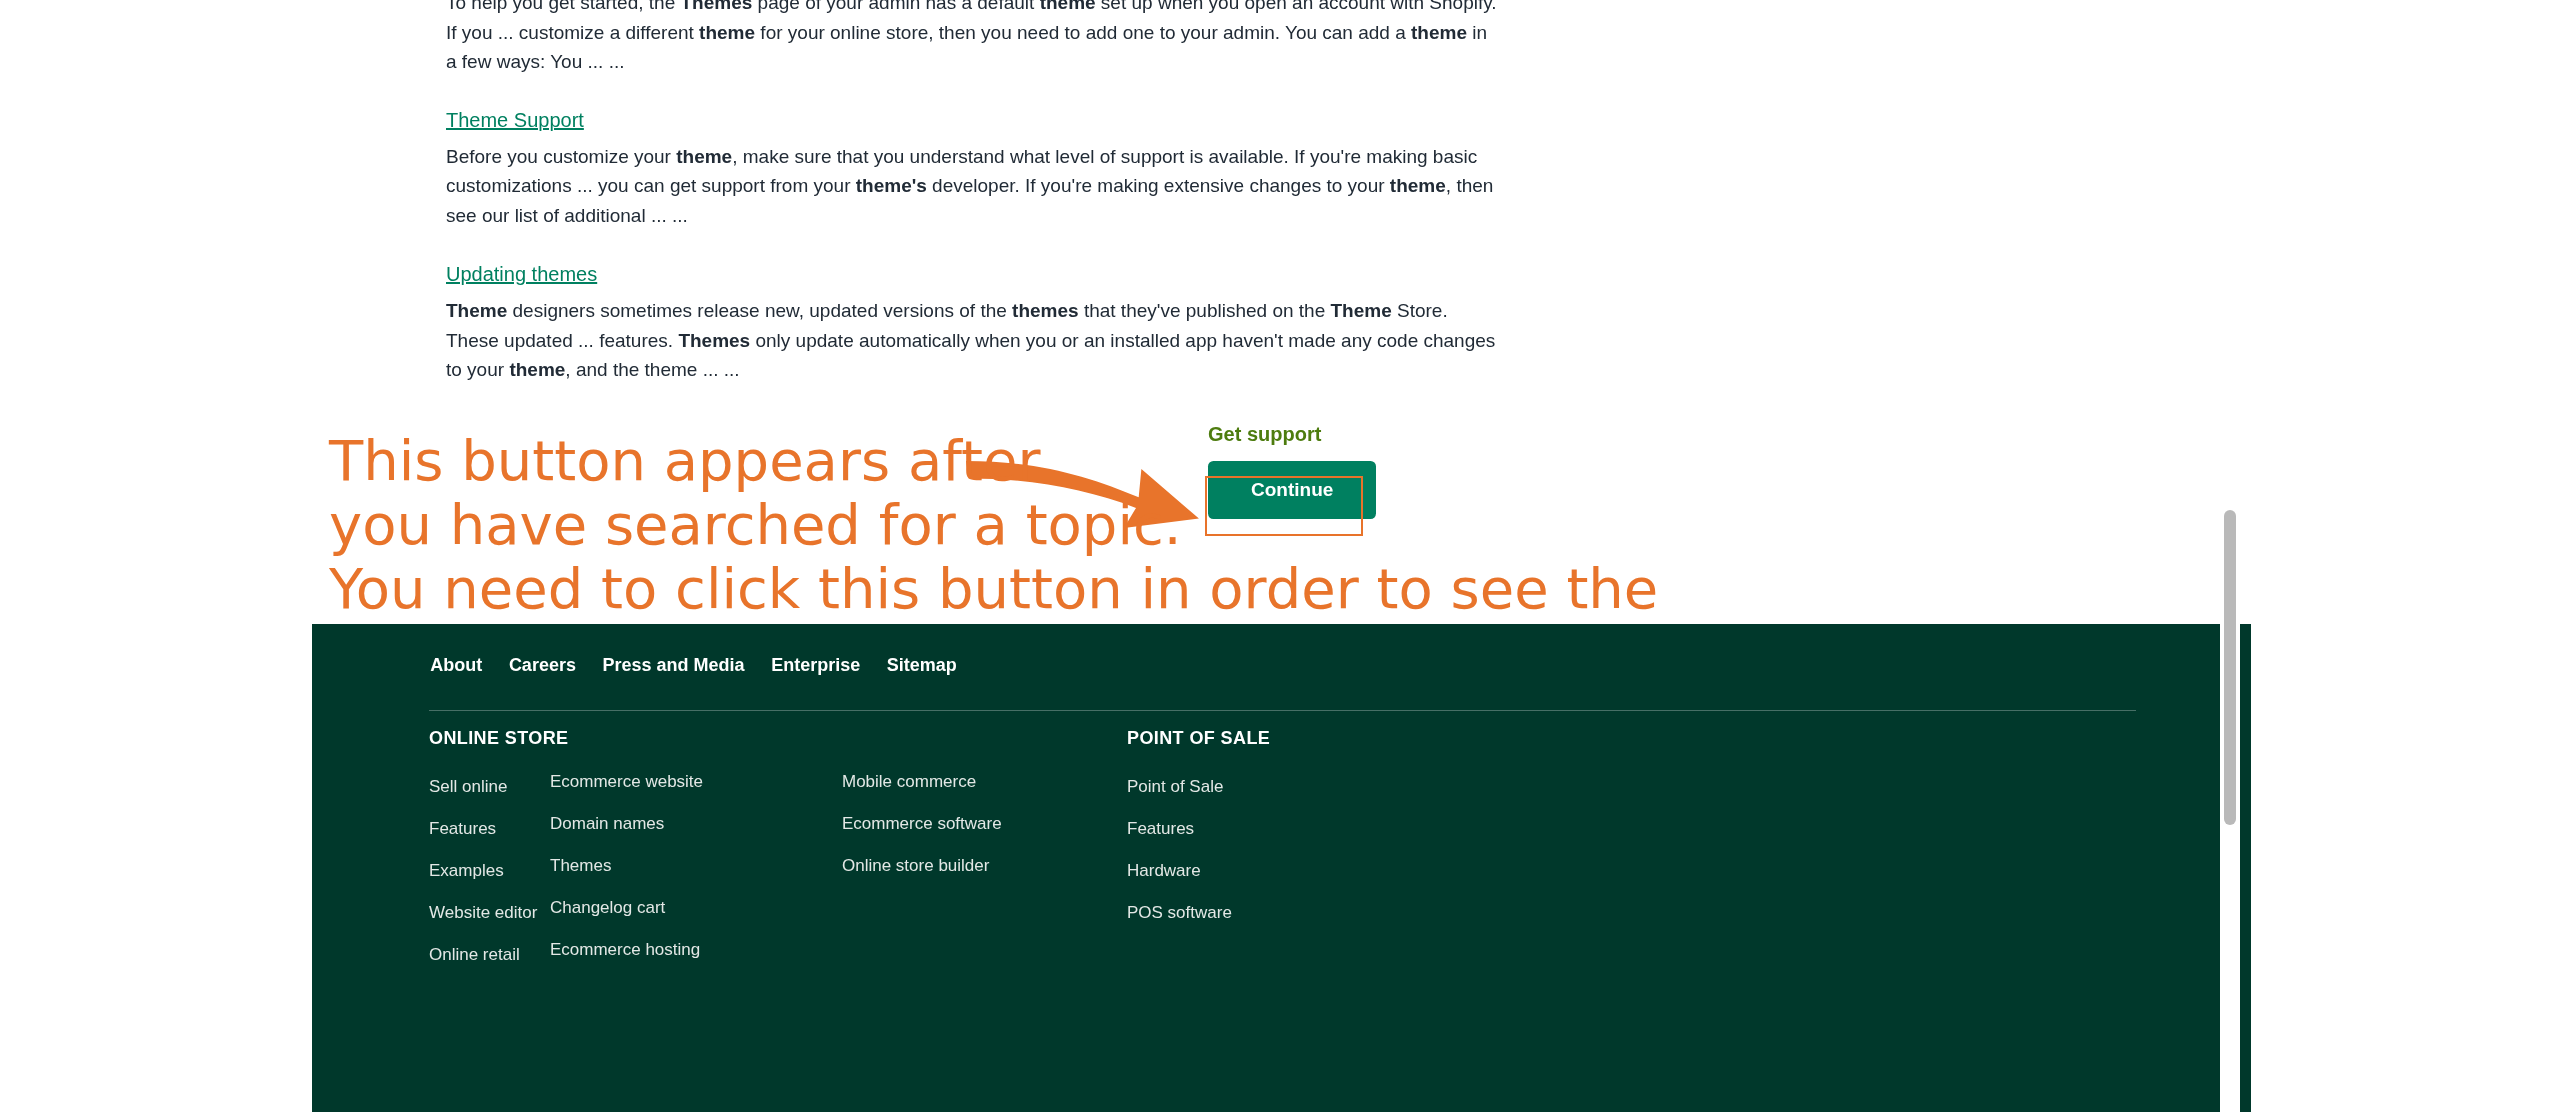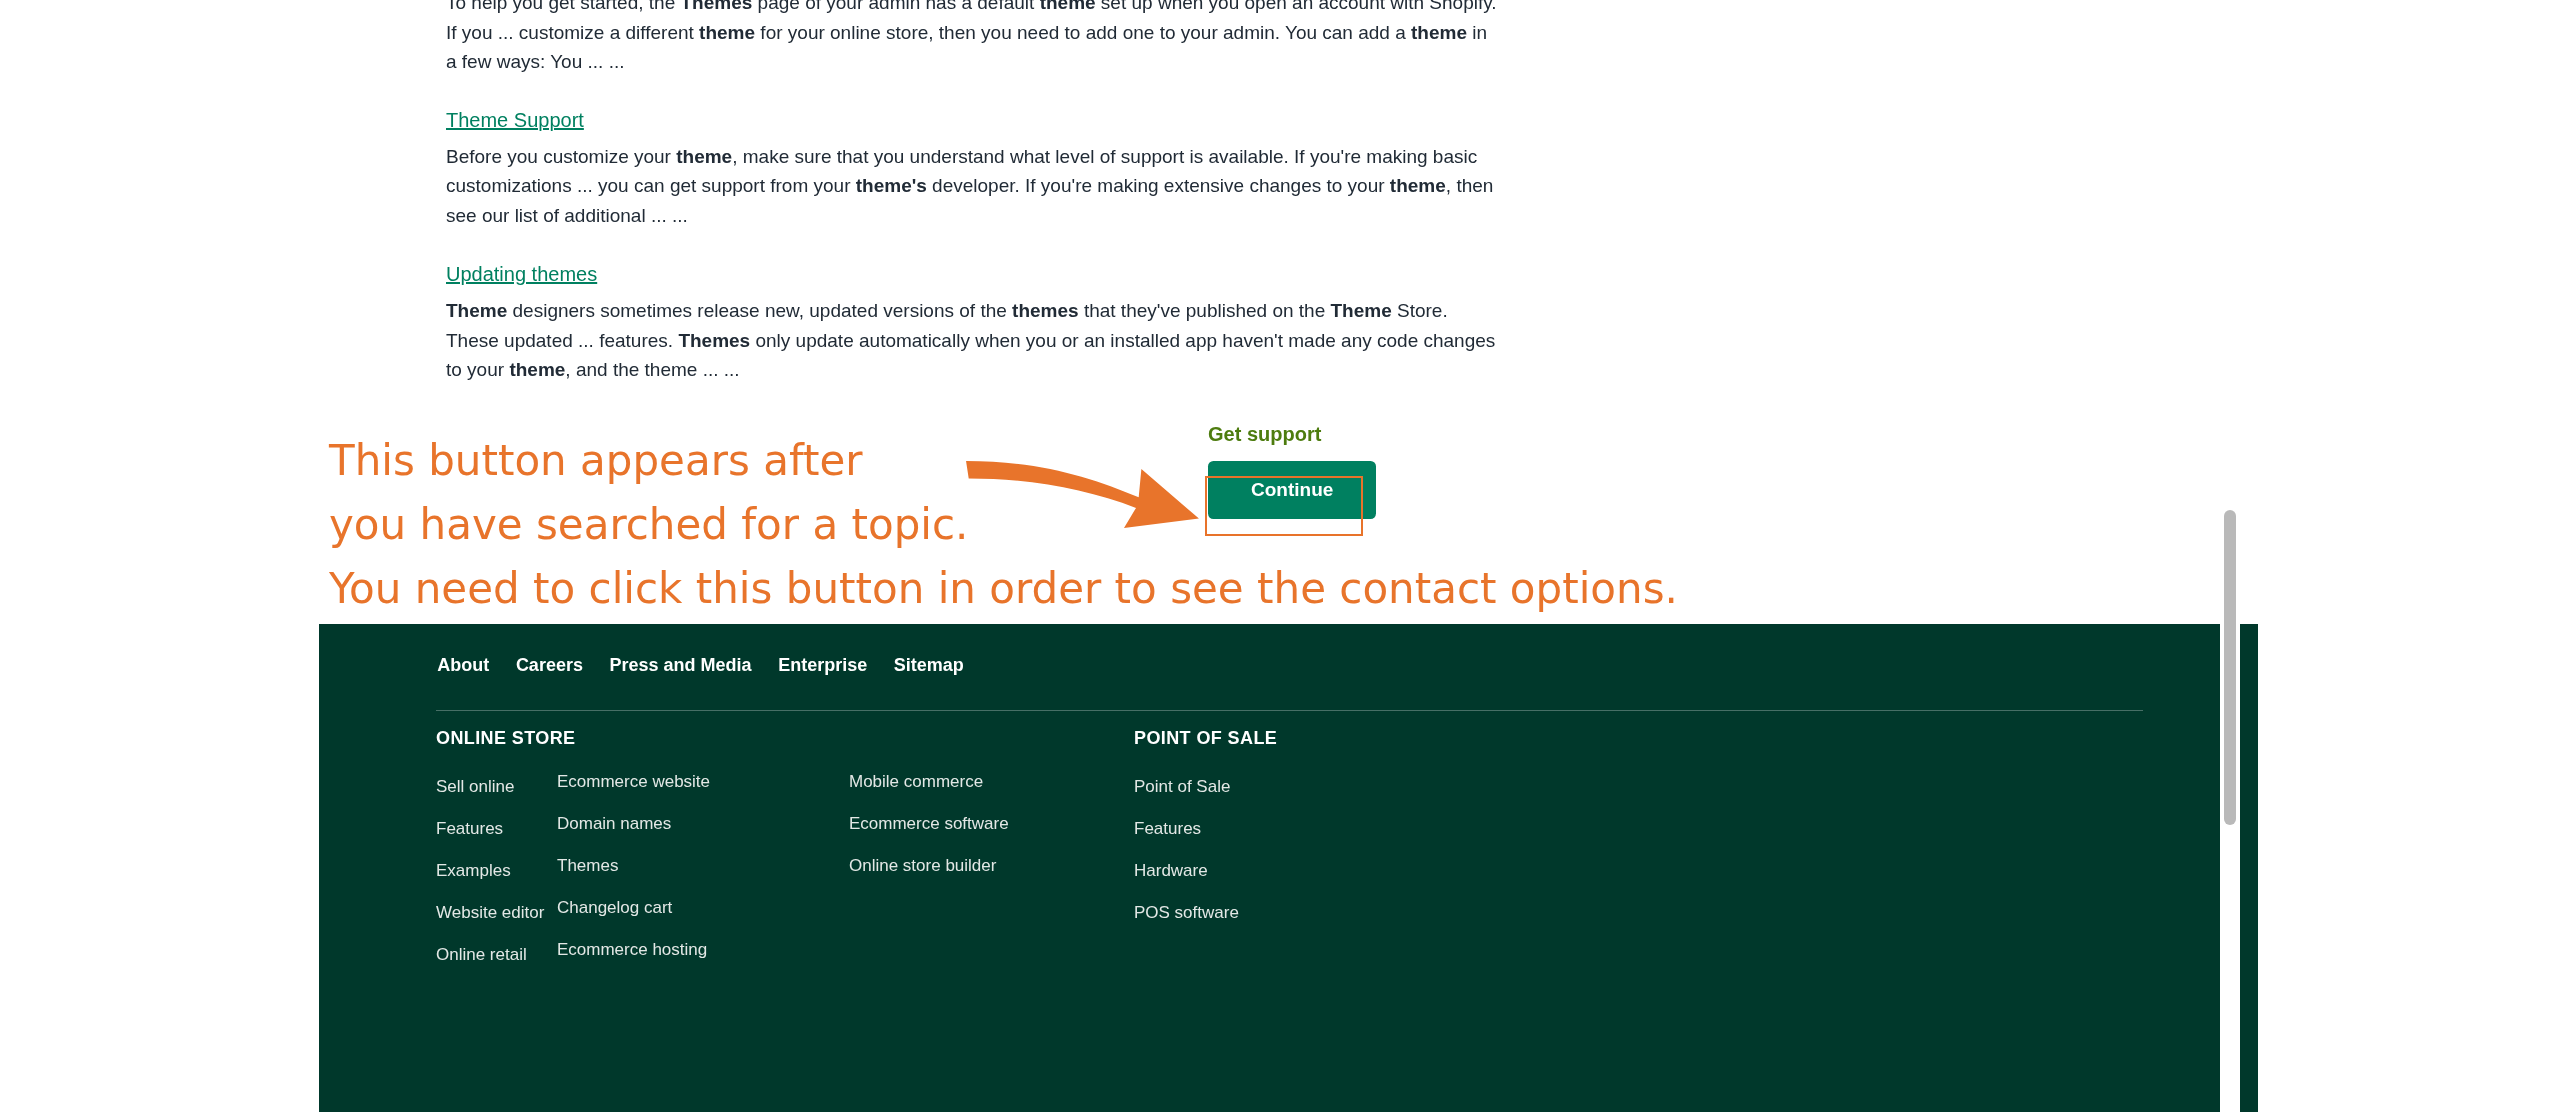--- a/index.html
+++ b/index.html
@@ -96,42 +96,42 @@
     pointer-events: none;
   }
 
   
   #annotation {
     position: absolute;
     left: 329px;
     top: 429px;
     width: 1543px;
     color: #E8742B;
-    font-size: 42px;
+    font-size: 56px;
     line-height: 64px;
     font-weight: 400;
     font-family: "DejaVu Sans", sans-serif;
     pointer-events: none;
   }
   #annotation .line1, #annotation .line2 { display: block; }
   #annotation .line3 { display: block; }
 
   #arrow-svg {
     position: absolute;
     left: 966px;
     top: 449px;
     width: 241px;
     height: 87px;
     pointer-events: none;
   }
 
   
   #footer {
     position: absolute;
-    left: 319px;
+    left: 312px;
     top: 624px;
     width: 1939px;
     height: 488px;
     background: #00382b;
     color: #ffffff;
   }
   #footer-top-nav {
     position: absolute;
     left: 117px;
     top: 28px;

